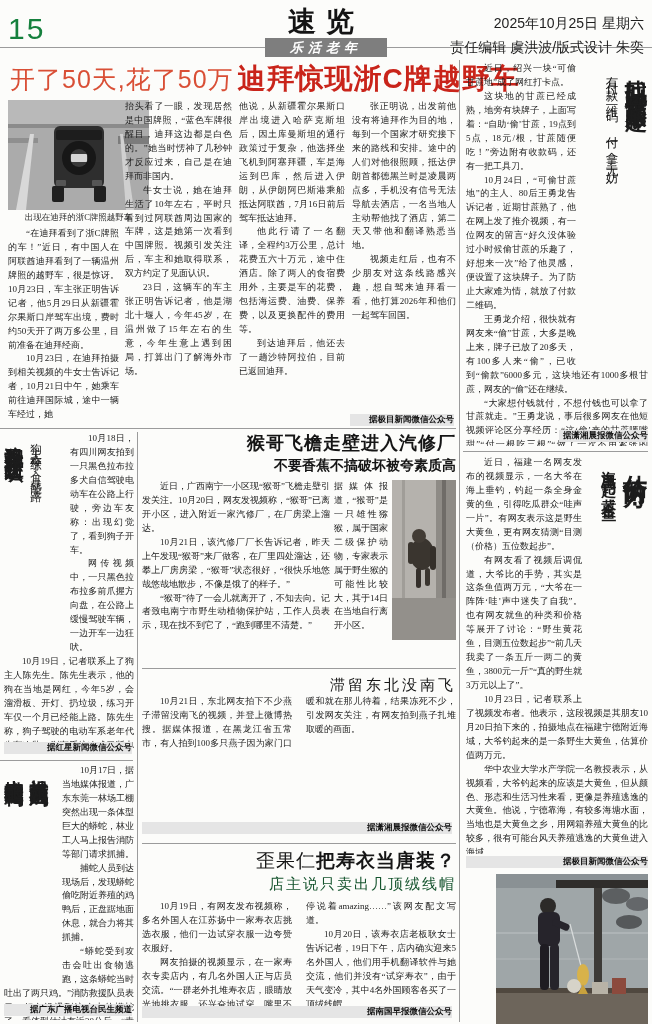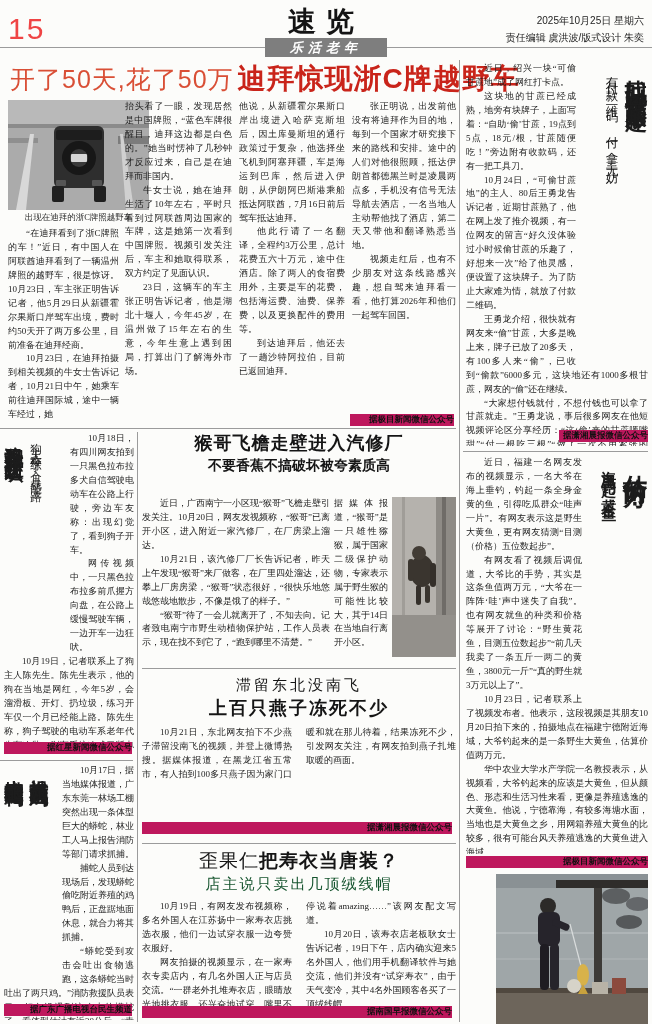--- a/index.html
+++ b/index.html
@@ -8,29 +8,29 @@
          font-family:"Liberation Serif",serif;color:#151515}
   .abs{position:absolute}
   .hr{position:absolute;height:1px;background:#9b9b9b}
   .vr{position:absolute;width:1px;background:#9b9b9b}
   .sans{font-family:"Liberation Sans",sans-serif}
   .body-text{font-size:9px;line-height:1.55;text-align:justify;color:#1c1c1c;overflow:hidden}
   .body-text p{text-indent:2em}
   .body-text p.noindent{text-indent:0}
   .vtitle{writing-mode:vertical-rl;font-family:"Liberation Sans",sans-serif;line-height:1.05}
   .source{font-family:"Liberation Sans",sans-serif;font-weight:bold;font-size:8.5px;color:#111;
-          text-align:right;background:#be185d;padding-left:4px}
-  
-  #page-num{left:8px;top:12px;font-size:30px;color:#ef4444;letter-spacing:2px}
+          text-align:right;background:#e5e5e5;padding-left:4px}
+  
+  #page-num{left:8px;top:12px;font-size:30px;color:#15803d;letter-spacing:2px}
   #section-title{left:0;right:0;top:3px;text-align:center;font-size:28px;font-weight:bold;letter-spacing:10px;color:#141414}
   #masthead-logo{left:50%;transform:translateX(-50%);top:38px;width:122px;height:19px;background:#7e7e7e;
                  color:#fff;font-style:italic;font-weight:bold;font-size:13px;letter-spacing:5px;
                  text-align:center;line-height:19px;z-index:2}
   #header-rule{top:47px;left:0;width:652px}
-  #date-block{right:8px;top:12px;text-align:right;font-size:10px;line-height:1.7;color:#1d1d1d}
+  #date-block{right:8px;top:12px;text-align:right;font-size:14px;line-height:1.7;color:#1d1d1d}
   
   #main-headline{left:10px;top:60px;width:446px;height:38px;white-space:nowrap;display:flex;align-items:baseline;gap:4px}
   #main-headline .kicker{font-size:25px;font-weight:500;color:#d94f36;letter-spacing:1px}
   #main-headline .title{font-size:28px;font-weight:700;color:#c9241a;letter-spacing:1px}
   
   #a-photo{left:8px;top:100px;width:141px;height:110px}
   #a-caption{left:8px;top:212px;width:141px;text-align:center;font-size:8.5px;color:#2a2a2a}
   .acol{top:100px;height:327px}
   #a-col1{left:8px;top:227px;width:111px;height:200px}
   #a-col2{left:125px;width:107px}
@@ -44,23 +44,23 @@
   #b-title{font-size:22px;font-weight:900;letter-spacing:3px;margin-left:7px}
   #b-source{right:4px;top:430px}
   
   #c-block{left:4px;top:432px;width:130px;height:316px}
   #c-head{float:left;width:66px;height:214px;display:flex;padding-right:5px}
   #c-title{font-size:19px;font-weight:900;letter-spacing:1px}
   #c-sub{font-size:11.5px;letter-spacing:4px;margin-left:6px;padding-top:2px}
   #c-source{left:4px;top:742px;width:128px}
   
   #d-block{left:142px;top:431px;width:314px;height:233px;overflow:hidden}
-  .center-head{text-align:center;font-family:"Liberation Sans",sans-serif}
+  .center-head{text-align:right;font-family:"Liberation Sans",sans-serif}
   #d-title{font-size:18px;font-weight:900;letter-spacing:1px}
-  #d-sub{font-size:14px;font-weight:bold;margin:2px 0 22px}
+  #d-sub{font-size:14px;font-weight:bold;margin:2px 0 5px}
   #d-row{display:flex;gap:4px}
   #d-main{flex:1}
   #d-side{width:54px;flex:none}
   #d-photo{width:64px;height:160px;flex:none}
   
   #e-block{left:142px;top:676px;width:314px;height:163px;overflow:hidden}
   #e-t1{font-size:15px;font-weight:400;letter-spacing:3px}
   #e-t2{font-size:18px;font-weight:900;letter-spacing:2px;margin:1px 0 6px}
   #e-body{column-count:2;column-gap:14px;height:106px}
   #e-source{left:142px;top:822px;width:310px}
@@ -204,21 +204,20 @@
         <rect x="16" y="62" width="6" height="22" rx="3" fill="#3a352f"></rect>
         <rect x="38" y="66" width="6" height="24" rx="3" fill="#342f2a"></rect>
         <rect x="24" y="88" width="5" height="20" rx="2.5" fill="#342f2a"></rect>
         <rect x="33" y="88" width="5" height="18" rx="2.5" fill="#3a352f"></rect>
       </svg>
     </div>
   </div>
 
   <div class="abs" id="e-block">
     <div class="center-head" id="e-t1">滞留东北没南飞</div>
-    <div class="center-head" id="e-t2">上百只燕子冻死不少</div>
     <div class="body-text" id="e-body">
       <p>10月21日，东北网友拍下不少燕子滞留没南飞的视频，并登上微博热搜。据媒体报道，在黑龙江省五常市，有人拍到100多只燕子因为家门口暖和就在那儿待着，结果冻死不少，引发网友关注，有网友拍到燕子扎堆取暖的画面。</p>
     </div>
   </div>
   <div class="abs source" id="e-source">据潇湘晨报微信公众号</div>
 
   <div class="abs body-text" id="f-block">
     <div id="f-head">
       <div class="vtitle" id="f-title">大蟒溜进工棚偷吃鸡鸭</div>
       <div class="vtitle" id="f-kicker">被捉后当场吐出两只鸡</div>

